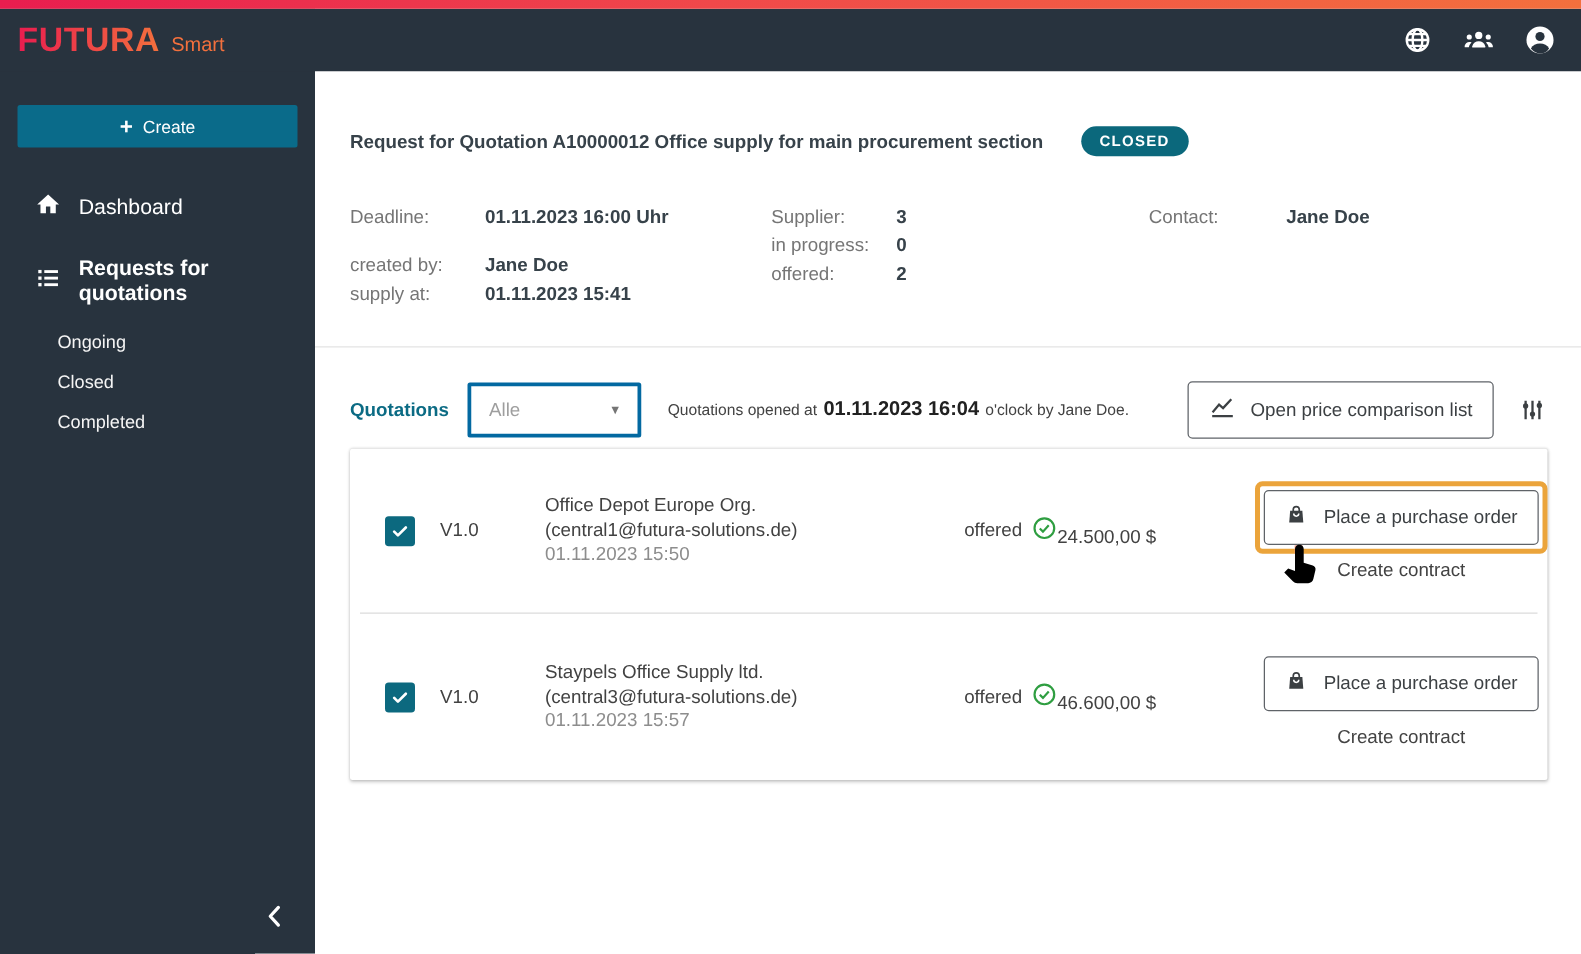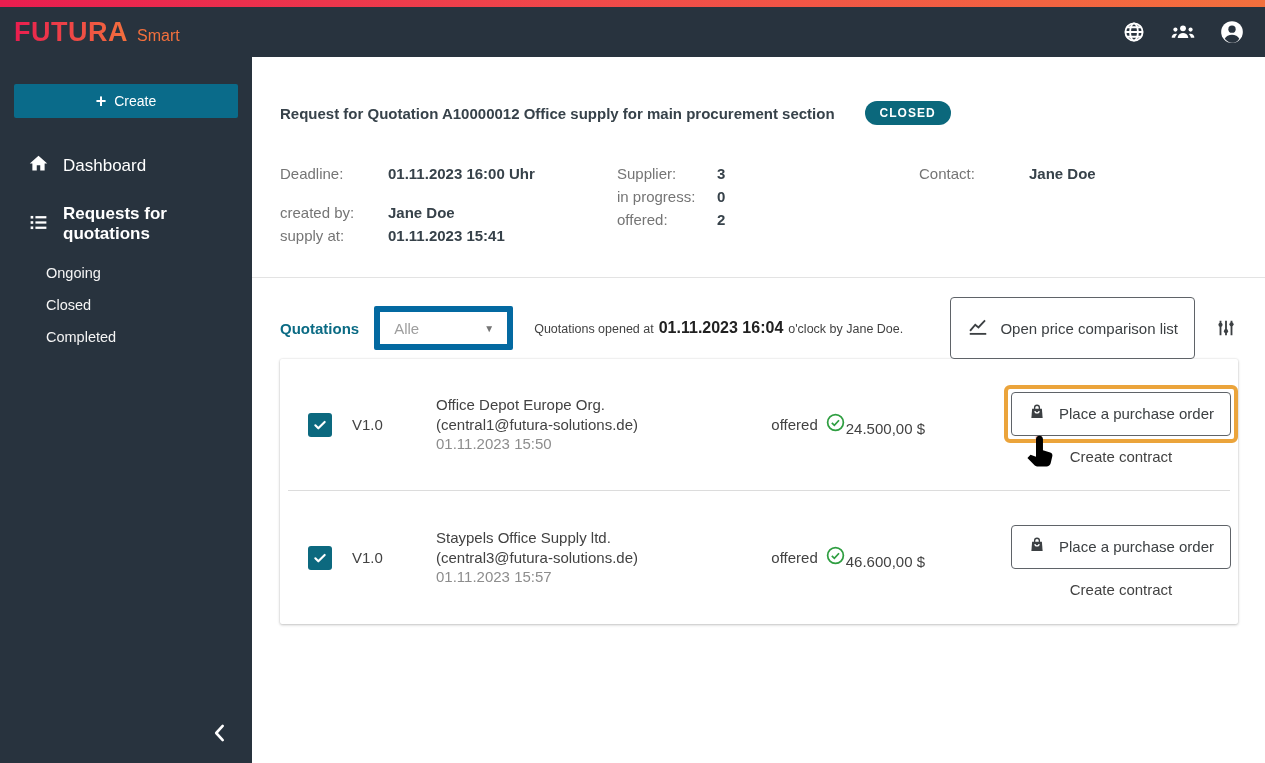--- a/index.html
+++ b/index.html
@@ -52,29 +52,29 @@
   .d-label { color:#757575; }
   .d-col1 .d-label { width:108px; }
   .d-col2 .d-label { width:100px;margin-left:12px; }
   .d-col3 .d-label { width:110px; }
   .d-value { color:#37424a; font-weight:bold; }
 
   .section-divider { margin-top:30px; border-bottom:1px solid #e3e3e3; }
 
   .toolbar { display:flex; align-items:center; padding:0 27px 0 28px; margin-top:27px; height:46px; }
   .section-label { color:#0b6b84; font-size:15px; font-weight:bold; }
-  .filter-select { width:139px; height:44px; border:6px solid #0369a1; border-radius:2px; margin-left:15px;
+  .filter-select { width:139px; height:44px; border:3px solid #0369a1; border-radius:2px; margin-left:15px;
     display:flex; align-items:center; justify-content:space-between; padding:0 13px 0 14px; cursor:pointer; background:#fff; }
   .filter-value { color:#9e9e9e; font-size:15px; }
   .caret { color:#757575; font-size:10px; }
   .opened-text { margin-left:21px; display:flex; align-items:baseline; gap:5px; white-space:nowrap; }
   .opened-small { font-size:12.5px; color:#424242; }
   .opened-time { font-size:16px; font-weight:bold; color:#212121; }
   .toolbar-right { margin-left:auto; display:flex; align-items:center; gap:19px; }
-  .compare-btn { height:62px; display:flex; align-items:center; gap:11px; padding:16px 16px; background:#fff;
+  .compare-btn { height:46px; display:flex; align-items:center; gap:11px; padding:16px 16px; background:#fff;
     border:1px solid #5f6368; border-radius:4px; font-size:15px; color:#3c4043; font-family:inherit; cursor:pointer; }
   .tune-btn { width:24px; height:24px; display:flex; align-items:center; justify-content:center; cursor:pointer; }
 
   .card { margin:8px 27px 0 28px; background:#fff; border-radius:2px;
     box-shadow:0 1px 3px rgba(0,0,0,.22), 0 0 2px rgba(0,0,0,.12); }
   .quote-row { display:flex; align-items:center; height:131px; padding:0 14px 0 28px; }
   .quote-row.second { height:133px; }
   .row-divider { height:1px; background:#dcdcdc; margin:0 8px; }
   .checkbox { width:24px; height:24px; border-radius:3px; background:#0c697f; display:flex; align-items:center;
     justify-content:center; cursor:pointer; flex:none; }

